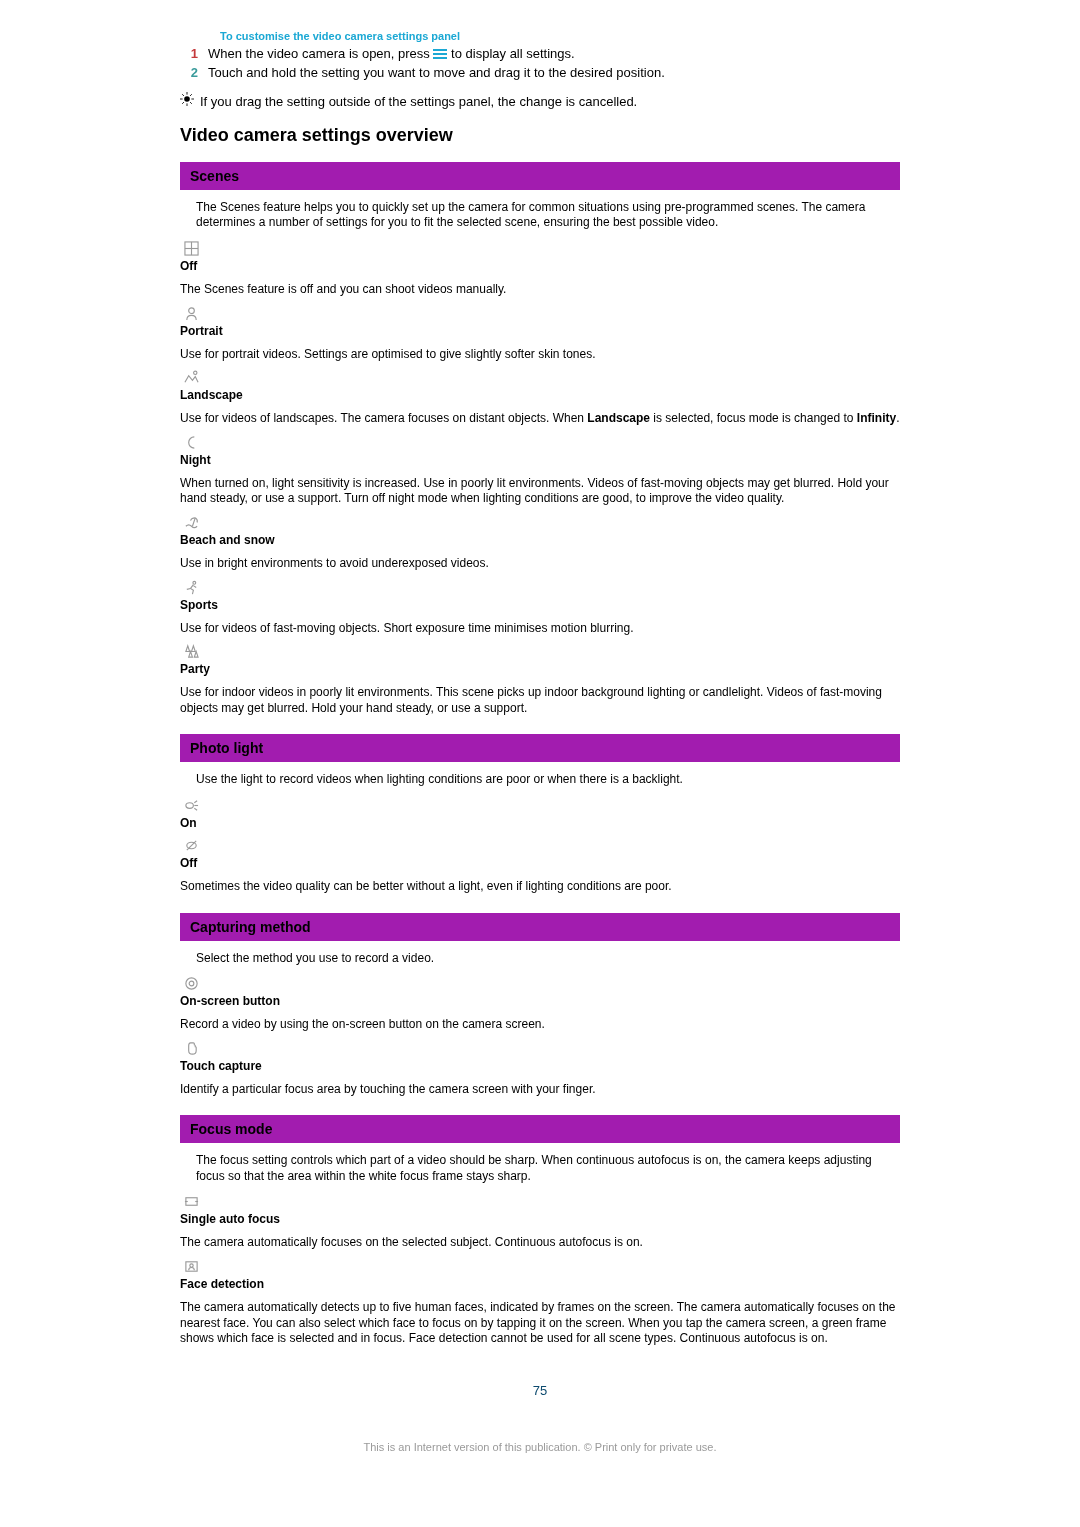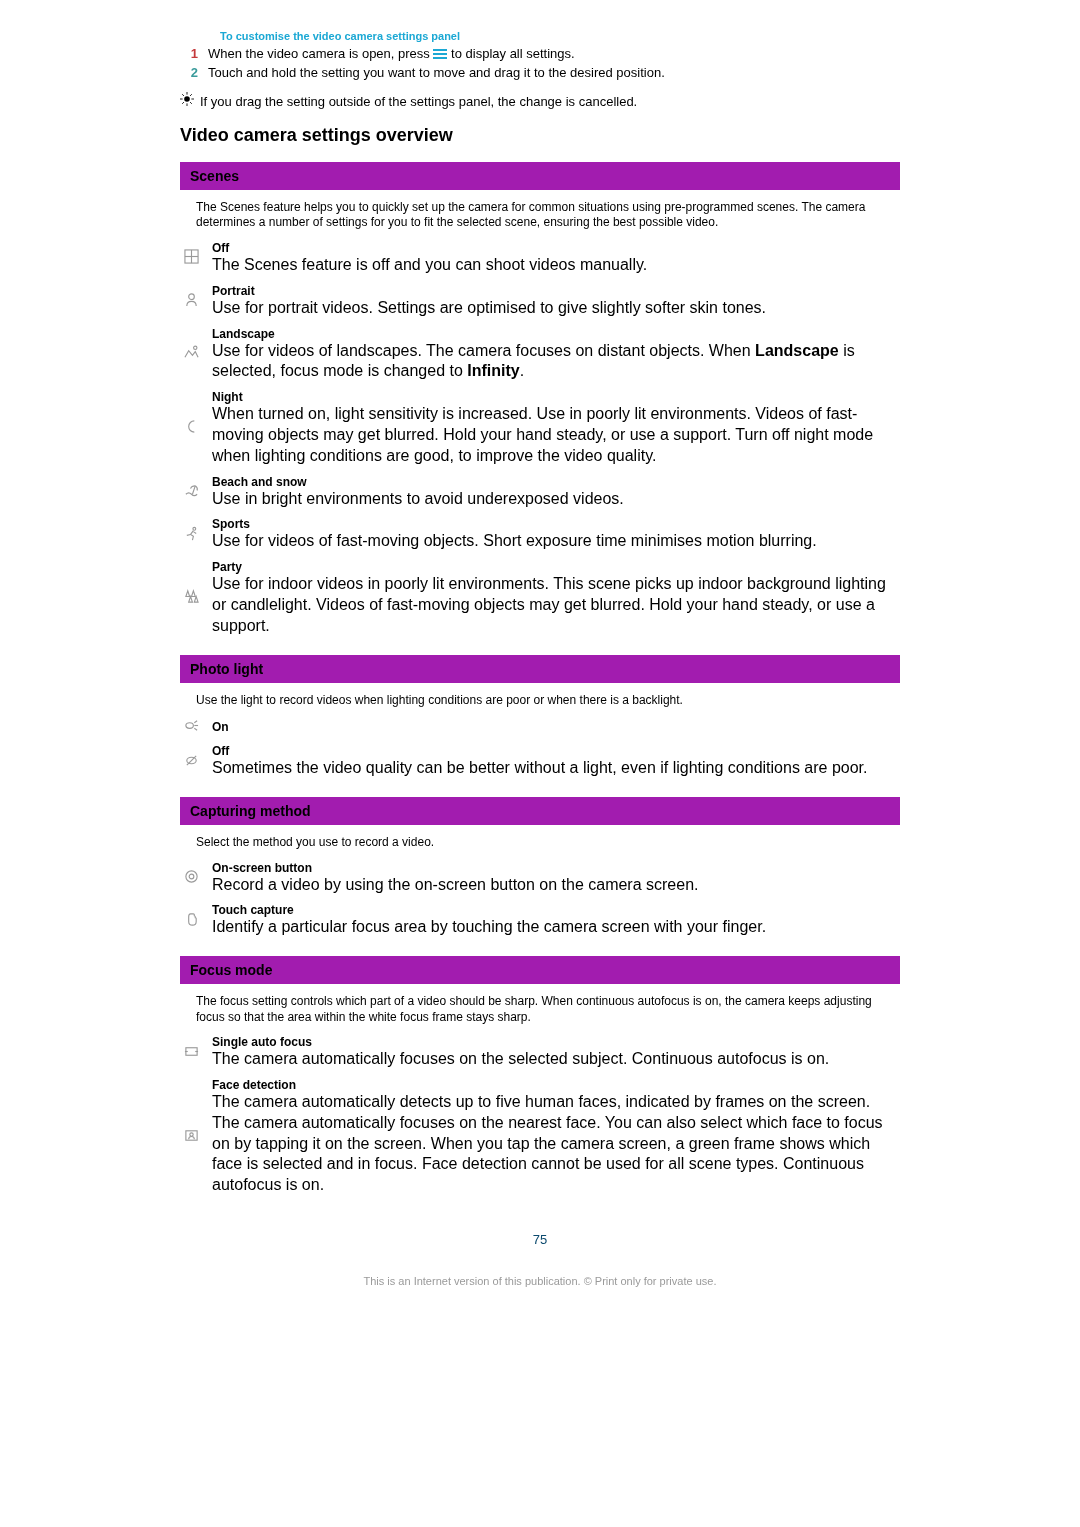--- a/index.html
+++ b/index.html
@@ -78,22 +78,23 @@
     margin-bottom: 10px;
   }
   .section-intro {
     font-size: 12px;
     margin-bottom: 10px;
     line-height: 1.3;
     margin-left: 16px;
   }
   .item-row {
     display: flex;
-    align-items: center;
+    align-items: flex-start;
     margin-bottom: 8px;
+    flex-direction: column;
   }
   .item-icon {
     width: 22px;
     font-size: 14px;
     color: #999;
     text-align: center;
     flex-shrink: 0;
     margin-right: 10px;
   }
   .item-icon svg {
@@ -102,35 +103,36 @@
     fill: none;
     stroke: #999;
     stroke-width: 1.2;
   }
   .item-body { flex: 1; }
   .item-title {
     font-size: 12px;
     font-weight: bold;
   }
   .item-desc {
-    font-size: 16px;
+    font-size: 12px;
     line-height: 1.3;
+    margin-top: 9px;
   }
   .section-block { margin-bottom: 18px; }
   .pgnum {
     text-align: center;
     color: #0c4a6e;
     font-size: 13px;
     margin-top: 36px;
   }
   .footer {
     text-align: center;
     color: #9a9a9a;
     font-size: 11px;
-    margin-top: 28px;
+    margin-top: 43px;
   }
 </style>
 </head>
 <body>
 
 <div class="page">
 
   <div class="link-heading">To customise the video camera settings panel</div>
 
   <div class="ol-line">

